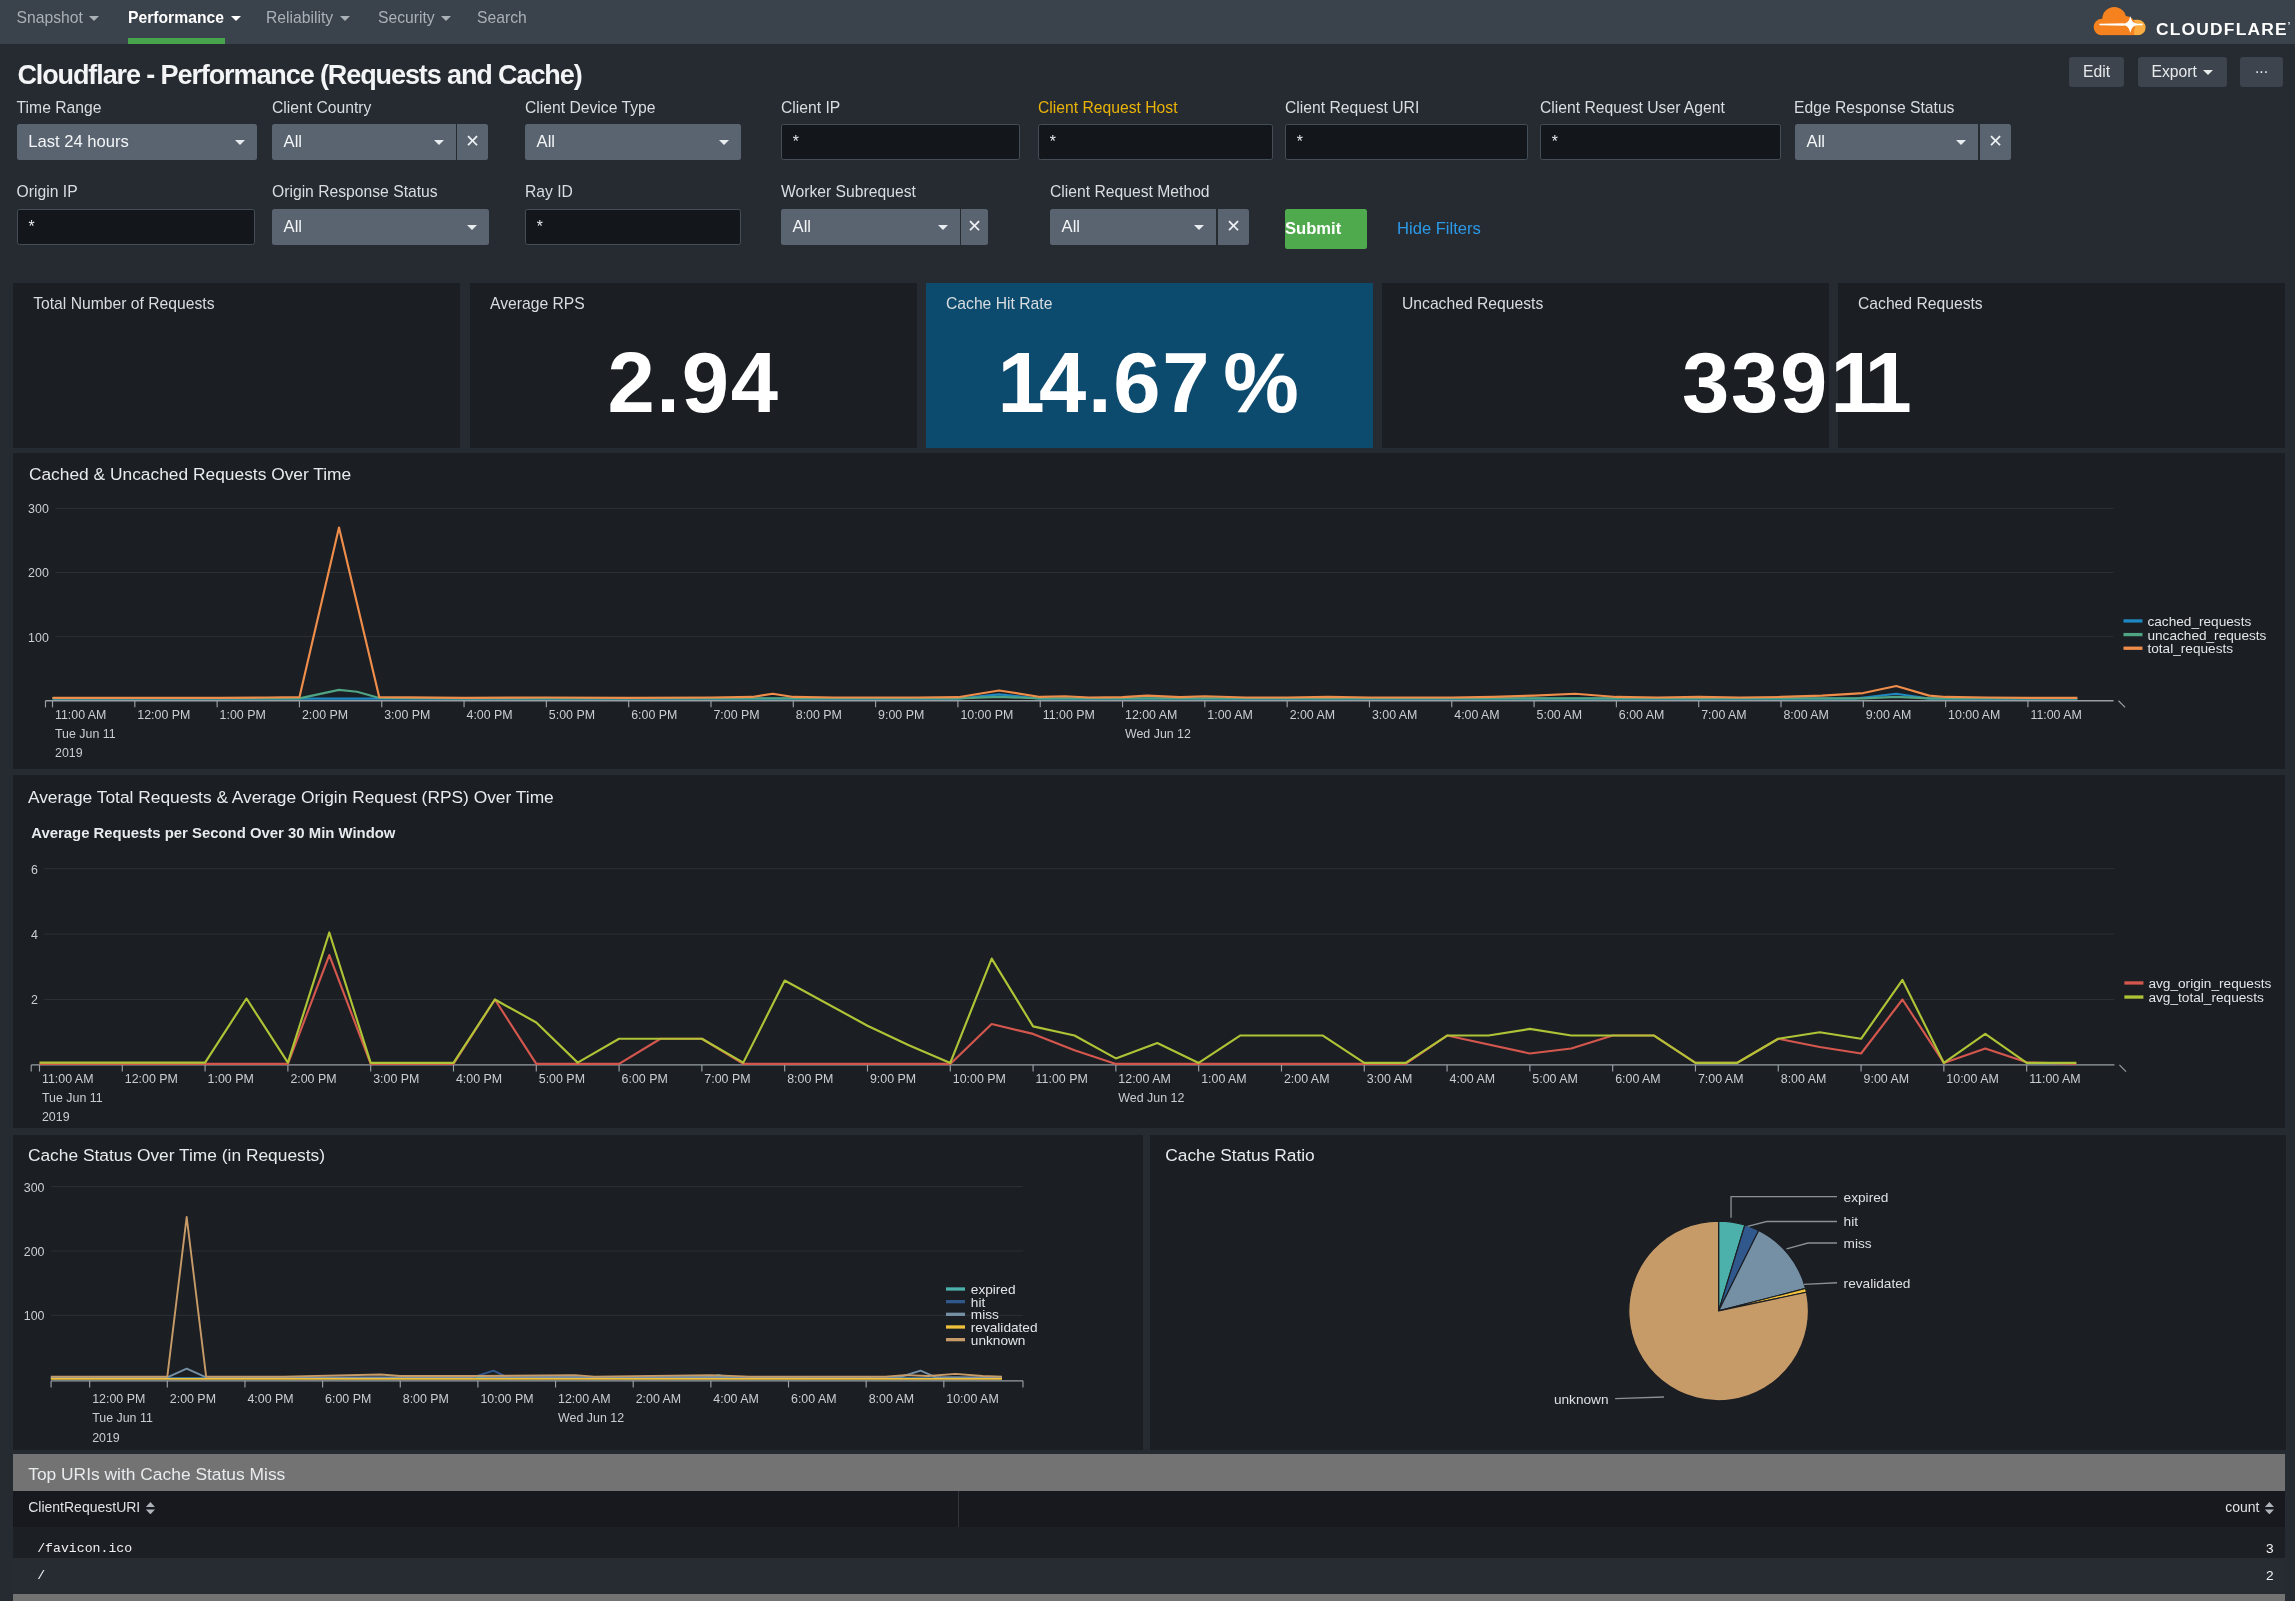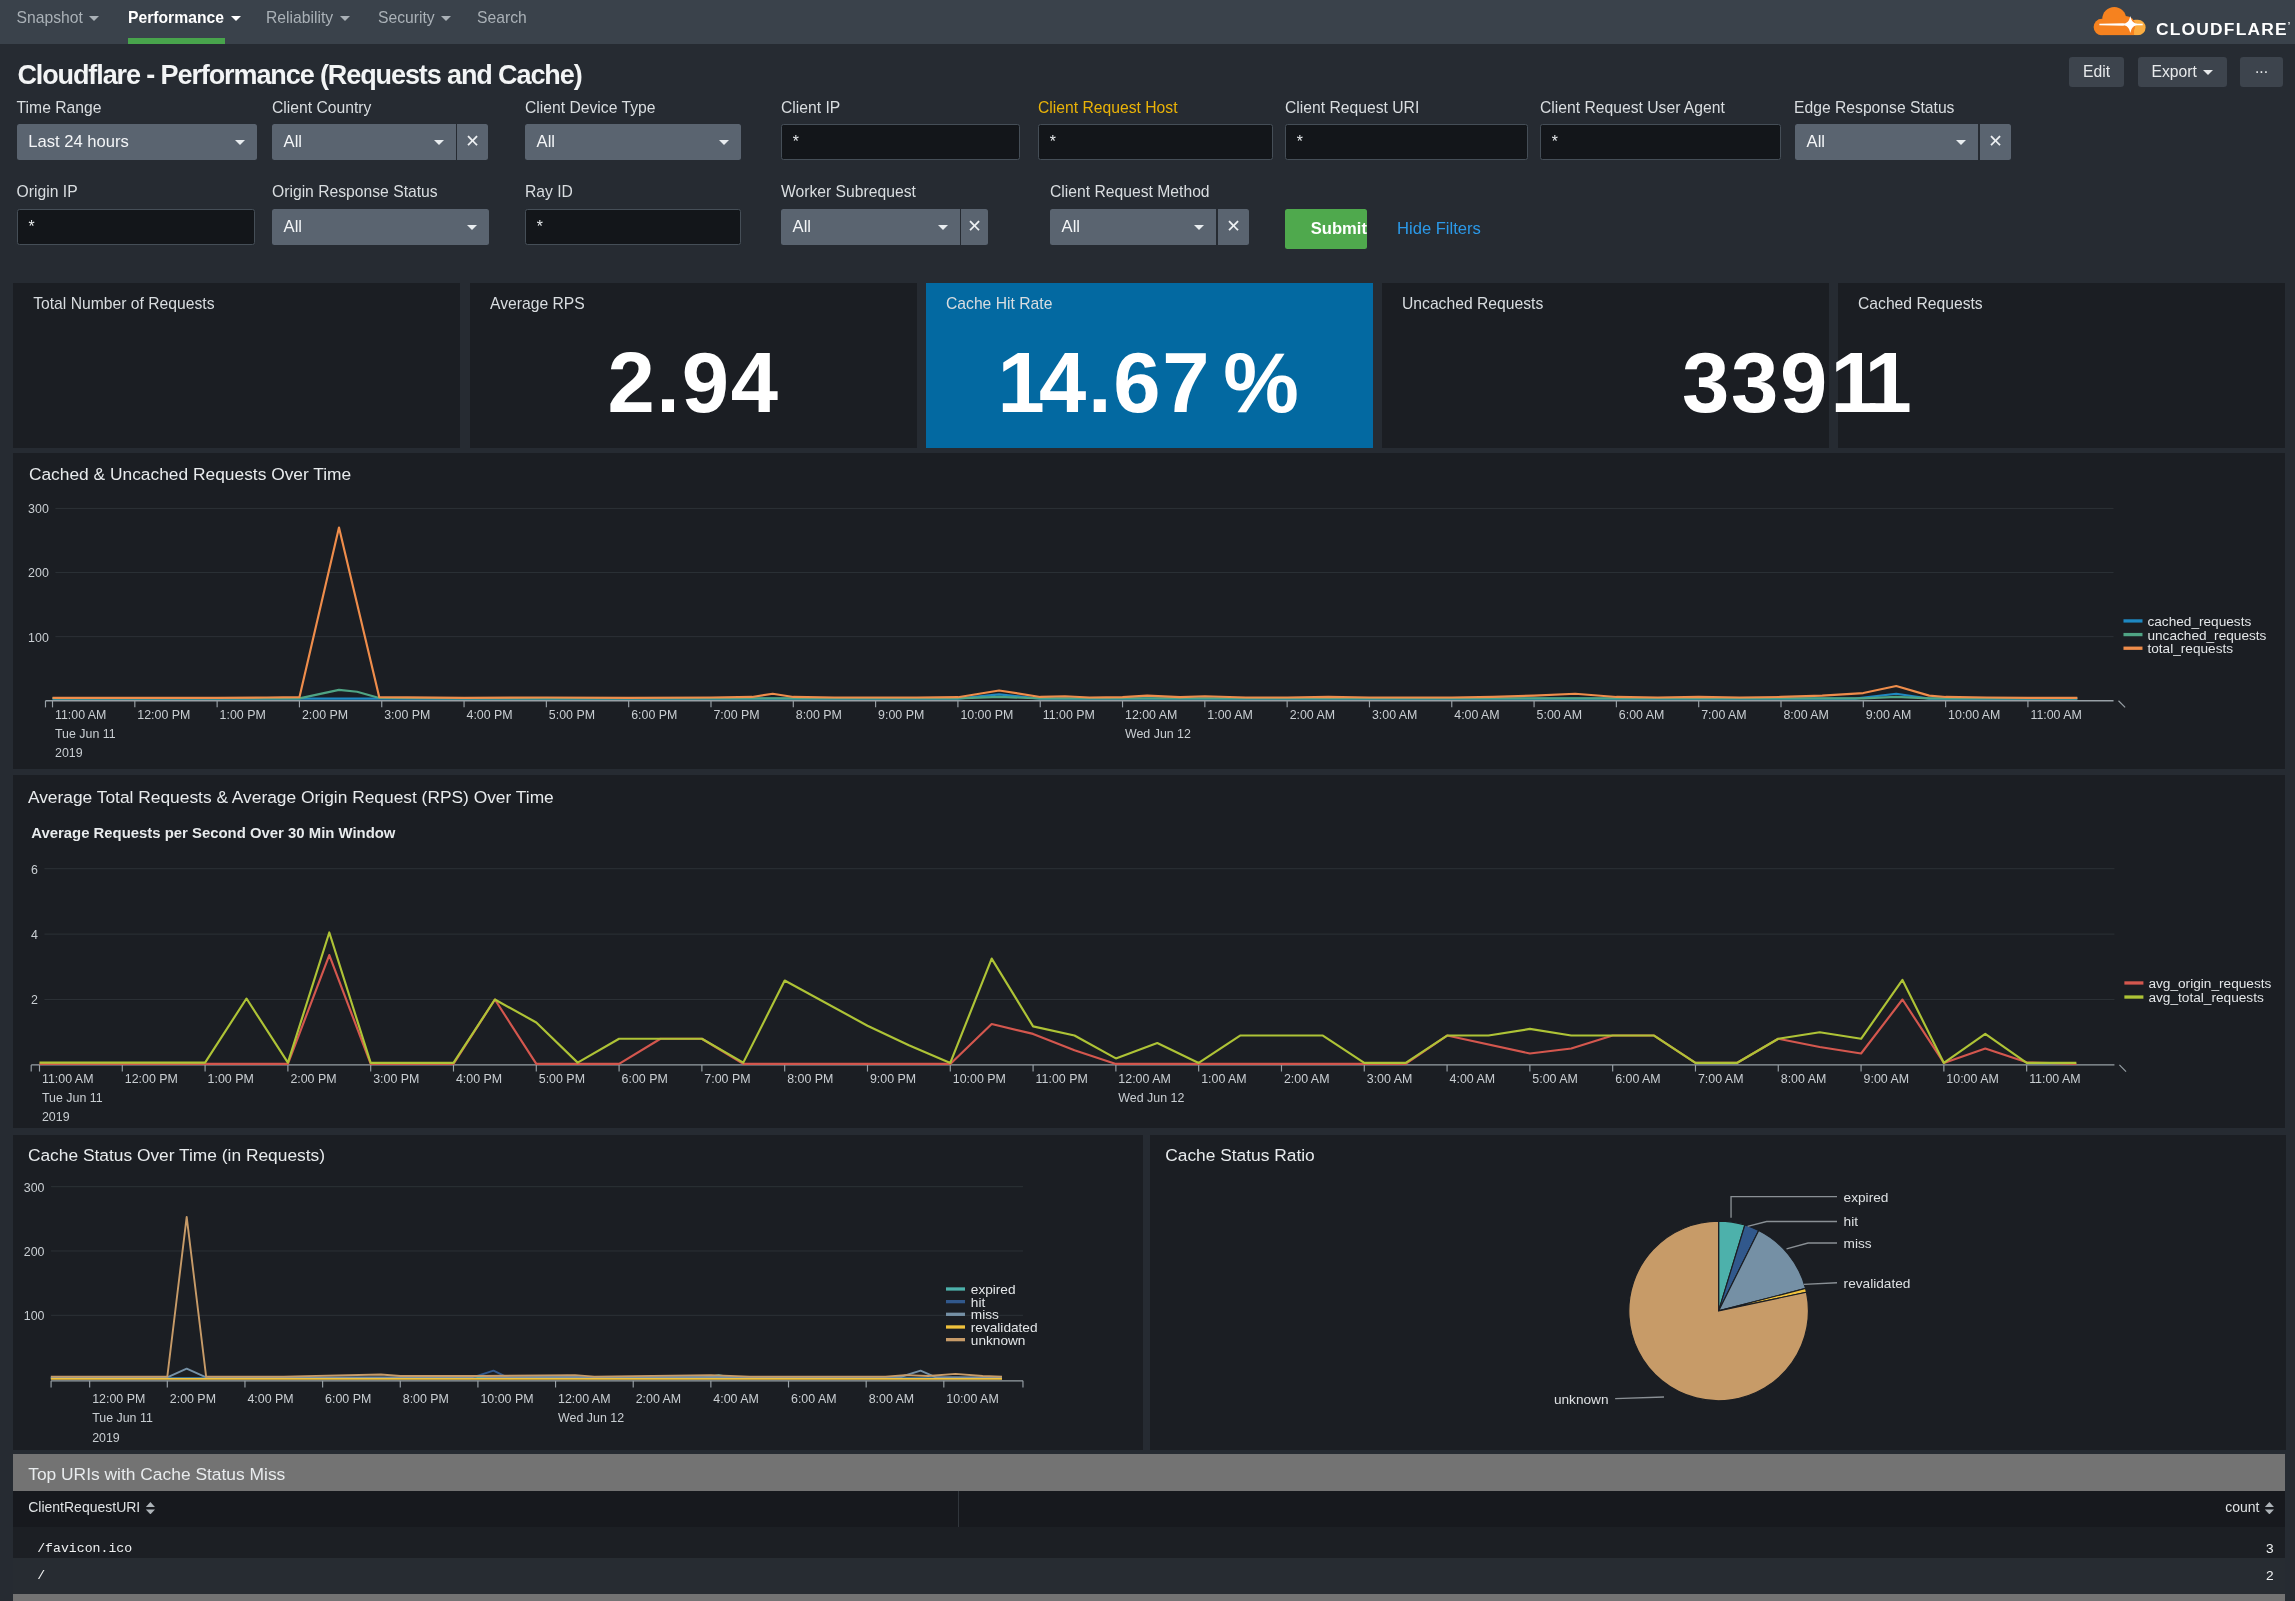--- a/index.html
+++ b/index.html
@@ -64,30 +64,30 @@
     <div style="position:absolute;left:272px;top:183px;font-size:15.7px;color:#d9dde0">Origin Response Status</div>
     <div style="position:absolute;left:272px;top:209px;width:217px;height:36px;background:#5a6470;border-radius:2.5px 2.5px 2.5px 2.5px;color:#f3f5f7;font-size:16.6px;line-height:36px;"><span style="padding-left:11.6px">All</span><span style="position:absolute;right:11.6px;top:15.7px;width:0;height:0;border-left:5px solid transparent;border-right:5px solid transparent;border-top:5.8px solid #e9edf0"></span></div>
     <div style="position:absolute;left:525px;top:183px;font-size:15.7px;color:#d9dde0">Ray ID</div>
     <div style="position:absolute;left:525px;top:209px;width:216px;height:36px;background:#13161a;border:0.8px solid #454e57;border-radius:2.5px;box-sizing:border-box;color:#e8ebed;font-size:15.7px;line-height:33px;padding-left:10.8px">*</div>
     <div style="position:absolute;left:781px;top:183px;font-size:15.7px;color:#d9dde0">Worker Subrequest</div>
     <div style="position:absolute;left:781px;top:209px;width:179px;height:36px;background:#5a6470;border-radius:2.5px 0 0 2.5px;color:#f3f5f7;font-size:16.6px;line-height:36px;"><span style="padding-left:11.6px">All</span><span style="position:absolute;right:11.6px;top:15.7px;width:0;height:0;border-left:5px solid transparent;border-right:5px solid transparent;border-top:5.8px solid #e9edf0"></span></div>
     <div style="position:absolute;left:961px;top:209px;width:27px;height:36px;background:#5a6470;border-radius:0 2.5px 2.5px 0;text-align:center;line-height:35px;color:#eef1f3;font-size:17.4px;font-weight:400">✕</div>
     <div style="position:absolute;left:1050px;top:183px;font-size:15.7px;color:#d9dde0">Client Request Method</div>
     <div style="position:absolute;left:1050px;top:209px;width:166px;height:36px;background:#5a6470;border-radius:2.5px 0 0 2.5px;color:#f3f5f7;font-size:16.6px;line-height:36px;"><span style="padding-left:11.6px">All</span><span style="position:absolute;right:11.6px;top:15.7px;width:0;height:0;border-left:5px solid transparent;border-right:5px solid transparent;border-top:5.8px solid #e9edf0"></span></div>
     <div style="position:absolute;left:1218px;top:209px;width:31px;height:36px;background:#5a6470;border-radius:0 2.5px 2.5px 0;text-align:center;line-height:35px;color:#eef1f3;font-size:17.4px;font-weight:400">✕</div>
-    <div style="position:absolute;left:1285px;top:209px;width:82px;height:40px;background:#4fa94d;border-radius:2.5px;color:#fff;font-size:16.6px;font-weight:700;text-align:right;line-height:40px">Submit</div>
+    <div style="position:absolute;left:1285px;top:209px;width:82px;height:40px;background:#4fa94d;border-radius:2.5px;color:#fff;font-size:16.6px;font-weight:700;text-align:left;line-height:40px">Submit</div>
     <div style="position:absolute;left:1397px;top:219px;font-size:16.6px;color:#2b99e8">Hide Filters</div>
 <div style="position:absolute;left:13.2px;top:283px;width:447px;height:165px;background:#1b1e23">
       <div style="position:absolute;left:20px;top:11.6px;font-size:15.7px;color:#d9dde0">Total Number of Requests</div>
     </div>
     <div style="position:absolute;left:470px;top:283px;width:447px;height:165px;background:#1b1e23">
       <div style="position:absolute;left:20px;top:11.6px;font-size:15.7px;color:#d9dde0">Average RPS</div>
       <div style="position:absolute;left:0;top:57px;width:100%;text-align:center;font-size:85px;line-height:1.0;font-weight:700;color:#ffffff;letter-spacing:1.7px">2.94</div>
     </div>
-    <div style="position:absolute;left:926px;top:283px;width:447px;height:165px;background:#0369a1">
+    <div style="position:absolute;left:926px;top:283px;width:447px;height:165px;background:#0c4a6e">
       <div style="position:absolute;left:20px;top:11.6px;font-size:15.7px;color:#d9dde0">Cache Hit Rate</div>
       <div style="position:absolute;left:0;top:57px;width:100%;text-align:center;font-size:85px;line-height:1.0;font-weight:700;color:#ffffff;letter-spacing:1.7px"><span class="n1">1</span>4.67 <span class="npct">%</span></div>
     </div>
     <div style="position:absolute;left:1382px;top:283px;width:447px;height:165px;background:#1b1e23">
       <div style="position:absolute;left:20px;top:11.6px;font-size:15.7px;color:#d9dde0">Uncached Requests</div>
       <div style="position:absolute;left:0;top:57px;width:100%;text-align:right;font-size:85px;line-height:1.0;font-weight:700;color:#ffffff;letter-spacing:1.7px">339</div>
     </div>
     <div style="position:absolute;left:1838px;top:283px;width:447px;height:165px;background:#1b1e23">
       <div style="position:absolute;left:20px;top:11.6px;font-size:15.7px;color:#d9dde0">Cached Requests</div>
       <div style="position:absolute;left:0;top:57px;width:100%;font-size:85px;line-height:1.0;font-weight:700;color:#ffffff;letter-spacing:1.7px"><span class="n1">1</span><span class="n1">1</span></div>

